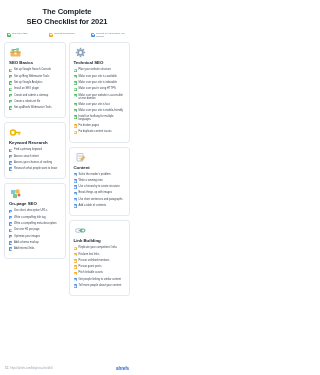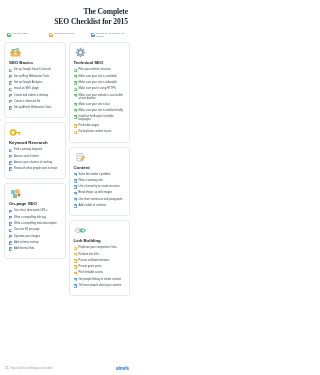--- a/index.html
+++ b/index.html
@@ -19,23 +19,22 @@
     width: 134px;
     height: 375px;
     background: #ffffff;
     position: relative;
     box-sizing: border-box;
     padding: 0;
   }
 
   
   .header {
-    text-align: right;
+    text-align: center;
     padding: 7px 6px 0 6px;
-    font-family: Liberation Serif, serif;
   }
   .title-line {
     font-size: 7.6px;
     font-weight: bold;
     color: #17202b;
     line-height: 9.6px;
     letter-spacing: -0.1px;
   }
 
   
@@ -188,21 +187,21 @@
   
   .ico-svg { display: block; }
 </style>
 </head>
 <body>
 
 <div class="page">
 
   <div class="header">
     <div class="title-line">The Complete</div>
-    <div class="title-line">SEO Checklist for 2015</div>
+    <div class="title-line">SEO Checklist for 2021</div>
   </div>
 
   <div class="legend">
     <div class="legend-item">
       <span class="legend-box lg-green"></span>
       <span class="legend-text">One-time task</span>
     </div>
     <div class="legend-item">
       <span class="legend-box lg-orange"></span>
       <span class="legend-text">Repeat periodically</span>

